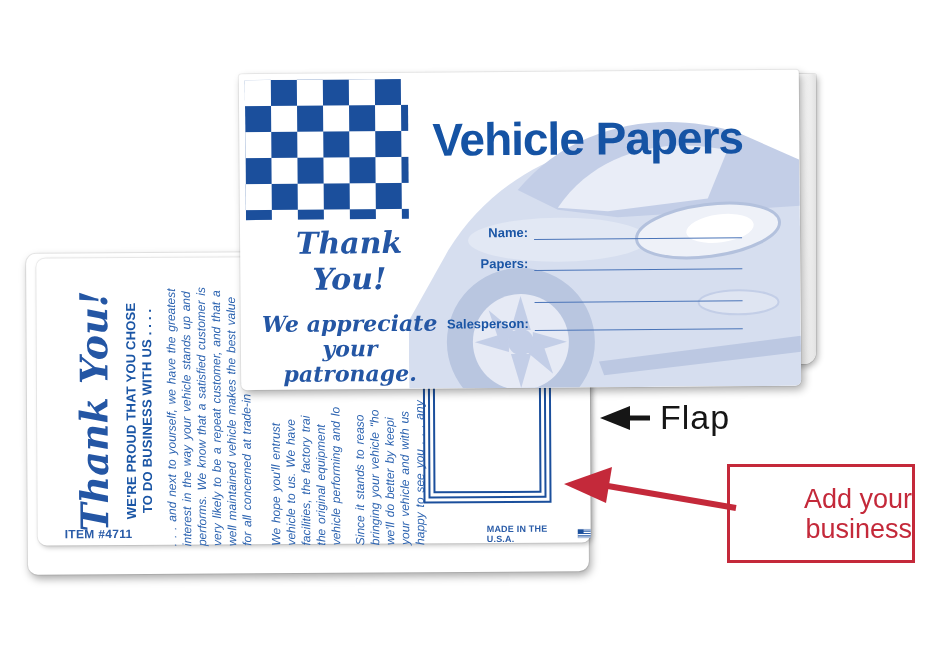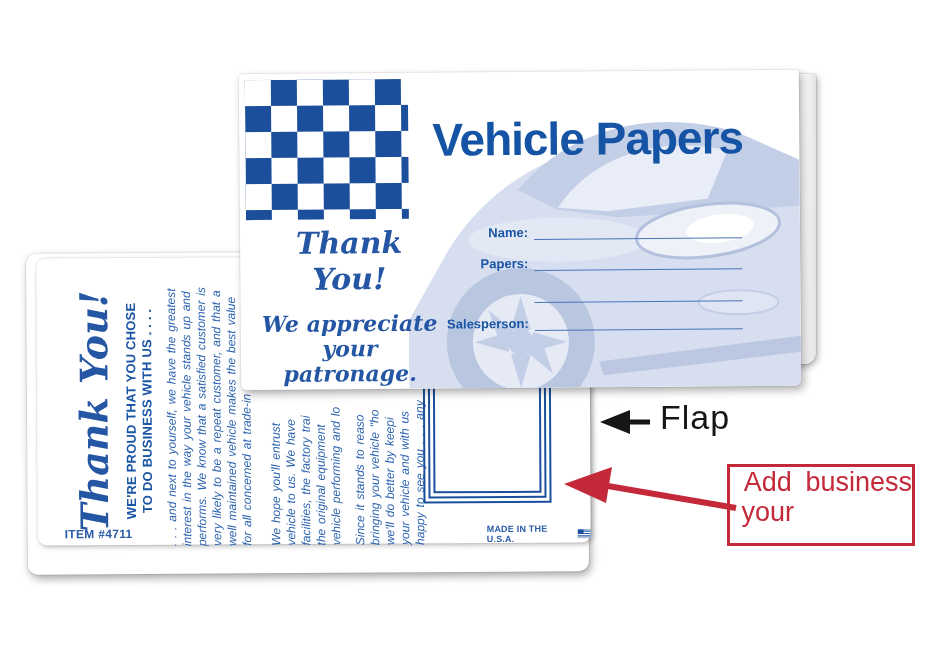--- a/index.html
+++ b/index.html
@@ -72,26 +72,26 @@
     font-weight:bold;color:#2456a4;font-size:22px;line-height:25px;}
 
   .fc-fields{position:absolute;left:170px;top:150px;width:332px;}
   .field-row{position:absolute;left:0;width:332px;height:18px;display:flex;
     align-items:flex-end;}
   .field-label{width:118px;text-align:right;color:#1a55a5;font-weight:bold;
     font-size:13px;line-height:15px;}
   .field-line{flex:1;margin-left:6px;border-bottom:1.5px solid #4a74b8;height:16px;}
 
   
-  .flap-note{position:absolute;left:598px;top:398px;display:flex;align-items:flex-end;
+  .flap-note{position:absolute;left:598px;top:398px;display:flex;align-items:center;
     gap:10px;z-index:10;}
   .flap-note .txt{color:var(--ink);font-size:34px;letter-spacing:1px;}
-  .callout-box{position:absolute;left:727px;top:464px;width:188px;height:82px;
-    border:3px solid var(--red);background:#fff;display:flex;
-    justify-content:center;text-align:center;z-index:10;}
+  .callout-box{position:absolute;left:727px;top:464px;width:188px;height:99px;
+    border:3px solid var(--red);background:#fff;display:flex;flex-direction:column;
+    justify-content:center;text-align:right;z-index:10;}
   .callout-box div{color:var(--red);font-size:27px;line-height:30px;}
   .callout-arrow{position:absolute;left:558px;top:458px;z-index:11;}
 </style>
 </head>
 <body>
 
 <div class="stage">
 
   <div class="blank-sheet"></div>
 

